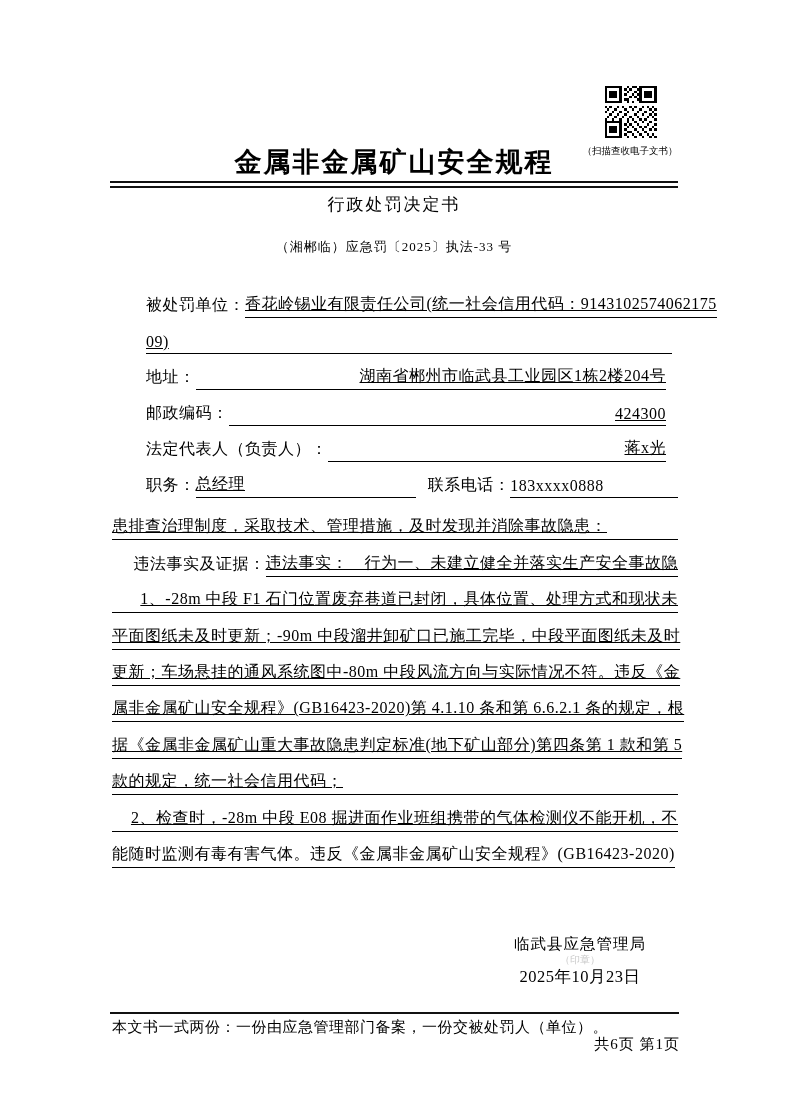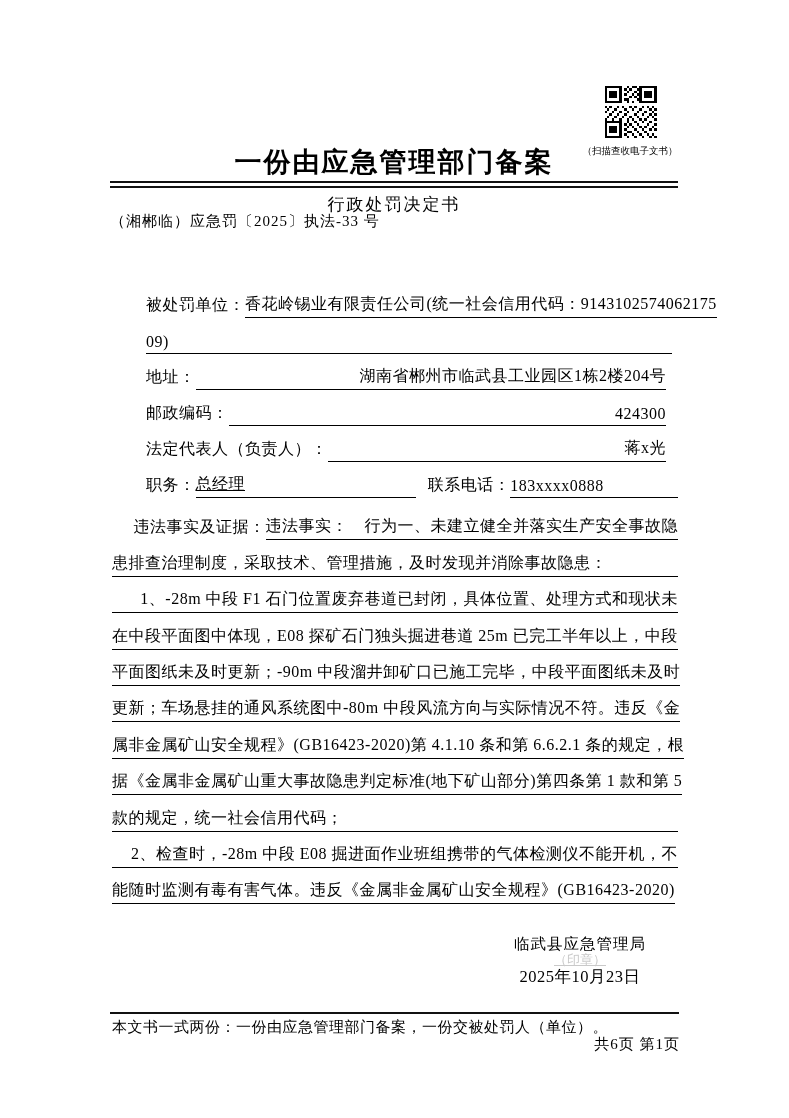--- a/index.html
+++ b/index.html
@@ -16,43 +16,43 @@
   .qr-block{position:absolute;left:570px;top:86px;width:120px;text-align:center;}
   .qr-svg{display:block;margin:0 auto;width:55px;height:52px;}
   .qr-caption{margin-top:7px;font-size:9.5px;letter-spacing:0px;white-space:nowrap;}
   
   .doc-set-title{position:absolute;left:110px;top:144px;width:568px;text-align:center;
     font-size:27px;font-weight:bold;letter-spacing:2px;}
   .double-rule{position:absolute;left:110px;top:181px;width:568px;height:3px;
     border-top:2px solid #111;border-bottom:2px solid #111;}
   .doc-title{position:absolute;left:110px;top:193px;width:568px;text-align:center;
     font-size:17px;font-weight:normal;letter-spacing:2px;}
-  .doc-number{position:absolute;left:110px;top:212px;width:568px;
-    font-size:15px;letter-spacing:1px;}
+  .doc-number{position:absolute;left:110px;top:238px;width:568px;text-align:center;
+    font-size:13px;letter-spacing:1px;}
   
   .fields{position:absolute;left:112px;top:282px;width:566px;font-size:16px;letter-spacing:0.5px;}
   .frow{height:36px;display:flex;align-items:flex-end;white-space:nowrap;margin-left:34px;}
   .lab{padding-bottom:2px;}
   .u{border-bottom:1px solid #000;}
   .val{padding-bottom:2px;}
-  .grow{flex:1;}
+  .grow{flex:1;text-decoration:underline;}
   .mr6{margin-right:6px;}
   .mr12{margin-right:12px;text-align:right;}
   .w-pos{width:237px;text-decoration:underline;}
   .w-phone{width:180px;}
   .gap10{width:12px;}
   
   .paragraph{position:absolute;left:112px;top:504px;width:566px;font-size:16px;letter-spacing:0.5px;}
   .pline{height:36.4px;display:flex;align-items:flex-end;white-space:nowrap;}
   .txt{padding-bottom:2px;}
   .ind{width:33px;padding-bottom:2px;}
   
   .signature{position:absolute;left:498px;top:934px;width:164px;text-align:center;}
   .sig-agency{font-size:15.5px;letter-spacing:1px;}
-  .sig-seal{font-size:13px;color:#c9c9c9;line-height:10px;text-decoration:underline;}
+  .sig-seal{font-size:10px;color:#c9c9c9;line-height:10px;}
   .sig-date{font-size:16.5px;margin-top:1px;letter-spacing:0.5px;}
   
   .footer-rule{position:absolute;left:110px;top:1012px;width:569px;height:2px;background:#111;}
   .footer-note{position:absolute;left:112px;top:1018px;font-size:15px;letter-spacing:0.5px;}
   .pagination{position:absolute;left:110px;top:1035px;width:570px;text-align:right;font-size:15px;letter-spacing:1px;}
 </style>
 </head>
 <body>
 
 <div class="page">
@@ -60,21 +60,21 @@
   <div class="qr-block">
     <svg class="qr-svg" viewBox="0 0 21 21" shape-rendering="crispEdges">
       <path fill="#000" fill-rule="evenodd" d="M0 0h7v7H0z M1 1h5v5H1z M2 2h3v3H2z"></path>
       <path fill="#000" fill-rule="evenodd" d="M14 0h7v7h-7z M15 1h5v5h-5z M16 2h3v3h-3z"></path>
       <path fill="#000" fill-rule="evenodd" d="M0 14h7v7H0z M1 15h5v5H1z M2 16h3v3H2z"></path>
       <path fill="#000" d="M9 0h1v1H9z M11 0h1v1h-1z M12 0h1v1h-1z M8 1h1v1H8z M10 1h1v1h-1z M13 1h1v1h-1z M9 2h1v1H9z M12 2h1v1h-1z M8 3h1v1H8z M11 3h1v1h-1z M13 3h1v1h-1z M10 4h1v1h-1z M12 4h1v1h-1z M8 5h1v1H8z M9 5h1v1H9z M13 5h1v1h-1z M9 6h1v1H9z M11 6h1v1h-1z M0 8h1v1H0z M2 8h1v1H2z M5 8h1v1H5z M7 8h1v1H7z M10 8h1v1h-1z M12 8h1v1h-1z M15 8h1v1h-1z M17 8h1v1h-1z M19 8h1v1h-1z M1 9h1v1H1z M4 9h1v1H4z M8 9h1v1H8z M11 9h1v1h-1z M14 9h1v1h-1z M18 9h1v1h-1z M20 9h1v1h-1z M0 10h1v1H0z M3 10h1v1H3z M6 10h1v1H6z M9 10h1v1H9z M13 10h1v1h-1z M16 10h1v1h-1z M19 10h1v1h-1z M2 11h1v1H2z M5 11h1v1H5z M8 11h1v1H8z M12 11h1v1h-1z M15 11h1v1h-1z M18 11h1v1h-1z M20 11h1v1h-1z M1 12h1v1H1z M4 12h1v1H4z M7 12h1v1H7z M10 12h1v1h-1z M13 12h1v1h-1z M17 12h1v1h-1z M19 12h1v1h-1z M0 13h1v1H0z M3 13h1v1H3z M6 13h1v1H6z M9 13h1v1H9z M11 13h1v1h-1z M14 13h1v1h-1z M16 13h1v1h-1z M20 13h1v1h-1z M9 14h1v1H9z M12 14h1v1h-1z M15 14h1v1h-1z M18 14h1v1h-1z M8 15h1v1H8z M10 15h1v1h-1z M13 15h1v1h-1z M17 15h1v1h-1z M20 15h1v1h-1z M9 16h1v1H9z M11 16h1v1h-1z M14 16h1v1h-1z M16 16h1v1h-1z M19 16h1v1h-1z M8 17h1v1H8z M12 17h1v1h-1z M15 17h1v1h-1z M18 17h1v1h-1z M20 17h1v1h-1z M9 18h1v1H9z M10 18h1v1h-1z M13 18h1v1h-1z M16 18h1v1h-1z M8 19h1v1H8z M11 19h1v1h-1z M14 19h1v1h-1z M17 19h1v1h-1z M19 19h1v1h-1z M9 20h1v1H9z M12 20h1v1h-1z M15 20h1v1h-1z M18 20h1v1h-1z M20 20h1v1h-1z"></path>
     </svg>
     <div class="qr-caption">（扫描查收电子文书）</div>
   </div>
 
-  <div class="doc-set-title">一份由应急管理部门备案</div>
+  <div class="doc-set-title">金属非金属矿山安全规程</div>
   <div class="double-rule"></div>
   <div class="doc-title">行政处罚决定书</div>
   <div class="doc-number">（湘郴临）应急罚〔2025〕执法-33 号</div>
 
   <div class="fields">
     <div class="frow">
       <span class="lab">被处罚单位：</span>
       <span class="val u grow mr6">香花岭锡业有限责任公司(统一社会信用代码：9143102574062175</span>
     </div>
     <div class="frow">
@@ -96,33 +96,30 @@
       <span class="lab">职务：</span>
       <span class="val u w-pos">总经理</span>
       <span class="gap10"></span>
       <span class="lab">联系电话：</span>
       <span class="val u w-phone">183xxxx0888</span>
     </div>
   </div>
 
   <div class="paragraph">
     <div class="pline">
+      <span class="txt u grow">患排查治理制度，采取技术、管理措施，及时发现并消除事故隐患：</span>
+    </div>
+    <div class="pline">
       <span class="ind"></span>
       <span class="txt">违法事实及证据：</span>
       <span class="txt u grow">违法事实：　行为一、未建立健全并落实生产安全事故隐</span>
     </div>
     <div class="pline">
-      <span class="txt u grow">患排查治理制度，采取技术、管理措施，及时发现并消除事故隐患：</span>
-    </div>
-    <div class="pline">
       <span class="ind u"></span>
       <span class="txt u grow">1、-28m 中段 F1 石门位置废弃巷道已封闭，具体位置、处理方式和现状未</span>
-    </div>
-    <div class="pline">
-      <span class="txt u grow">在中段平面图中体现，E08 探矿石门独头掘进巷道 25m 已完工半年以上，中段</span>
     </div>
     <div class="pline">
       <span class="txt u grow">平面图纸未及时更新；-90m 中段溜井卸矿口已施工完毕，中段平面图纸未及时</span>
     </div>
     <div class="pline">
       <span class="txt u grow">更新；车场悬挂的通风系统图中-80m 中段风流方向与实际情况不符。违反《金</span>
     </div>
     <div class="pline">
       <span class="txt u grow">属非金属矿山安全规程》(GB16423-2020)第 4.1.10 条和第 6.6.2.1 条的规定，根</span>
     </div>

